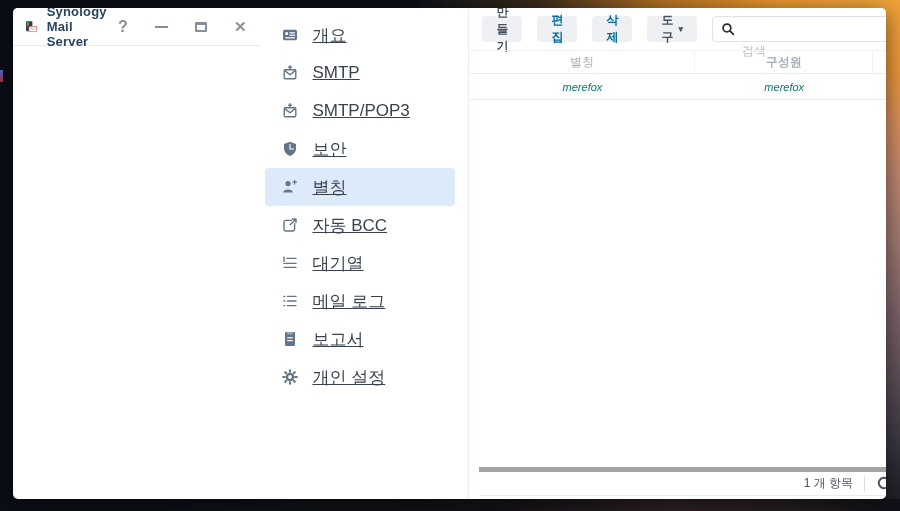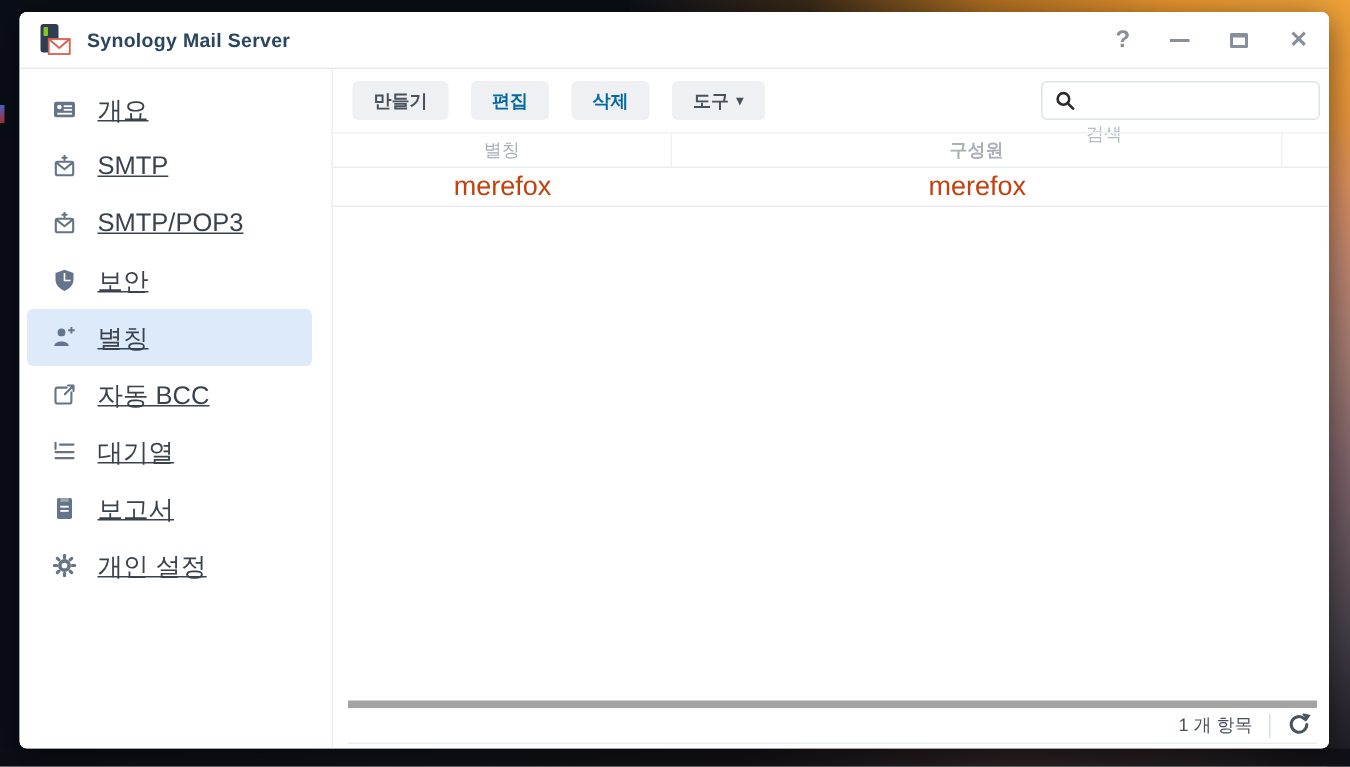--- a/index.html
+++ b/index.html
@@ -30,21 +30,21 @@
   .desktop-sliver {
     position: absolute; left: 0; top: 70px; width: 3px; height: 12px;
     background: linear-gradient(180deg, #4a6ad0 0%, #b03030 100%);
   }
 
   
   .window {
     position: absolute; left: 13px; top: 8px; width: 873px; height: 491px;
     background: #ffffff; border-radius: 5px;
     box-shadow: 0 5px 22px rgba(0,0,0,0.55);
-    display: flex; flex-direction: column; overflow: hidden;
+    display: flex; flex-direction: row; overflow: hidden;
   }
 
   
   .titlebar {
     height: 38px; flex: 0 0 38px;
     display: flex; align-items: center;
     padding: 0 14px 0 12px;
     border-bottom: 1px solid #e7ebef;
     background: #ffffff;
   }
@@ -125,21 +125,21 @@
   .gh-c1 { flex: 0 0 226px; border-right: 1px solid #eef1f5; }
   .gh-c2 { flex: 1; border-right: 1px solid #eef1f5; font-weight: bold; }
   .gh-c3 { flex: 0 0 31px; }
 
   .grid-row {
     flex: 0 0 26px; display: flex; align-items: stretch;
     border-bottom: 1px solid #e9edf0; cursor: pointer;
   }
   .gr-cell {
     display: flex; align-items: center; justify-content: center;
-    font-size: 18px; color: #c2410c;
+    font-size: 11px; color: #0f766e; font-style: italic;
   }
   .gr-c1 { flex: 0 0 226px; }
   .gr-c2 { flex: 1; }
   .gr-c3 { flex: 0 0 31px; }
 
   .grid-spacer { flex: 1; }
 
   
   .grid-footer {
     flex: 0 0 29px; margin: 0 8px 0 10px;
@@ -252,20 +252,30 @@
           <svg viewBox="0 0 16 16" fill="none" stroke="currentColor" stroke-width="1.4" stroke-linecap="round">
               <path d="M2 2.2 V6.4"></path>
               <path d="M5 3.4 H14"></path>
               <path d="M2 8.4 H14"></path>
               <path d="M2 12.4 H14"></path>
             </svg>
         </span>
         <span class="side-label">대기열</span>
       </div>
 
+      <div class="side-item">
+        <span class="s-icon">
+          <svg viewBox="0 0 16 16" fill="none" stroke="currentColor" stroke-width="1.4" stroke-linecap="round">
+              <path d="M1.8 3.4 H2.8 M5.4 3.4 H14"></path>
+              <path d="M1.8 8 H2.8 M5.4 8 H14"></path>
+              <path d="M1.8 12.6 H2.8 M5.4 12.6 H14"></path>
+            </svg>
+        </span>
+        <span class="side-label">메일 로그</span>
+      </div>
 
       <div class="side-item">
         <span class="s-icon">
           <svg viewBox="0 0 16 16">
               <rect x="3" y="1" width="10" height="14" rx="1.2" fill="#64748a"></rect>
               <rect x="5.2" y="6.2" width="5.6" height="1.2" fill="#fff"></rect>
               <rect x="5.2" y="9" width="5.6" height="1.2" fill="#fff"></rect>
               <rect x="5.2" y="1" width="5.6" height="2.6" fill="#fff" opacity="0.35"></rect>
             </svg>
         </span>

